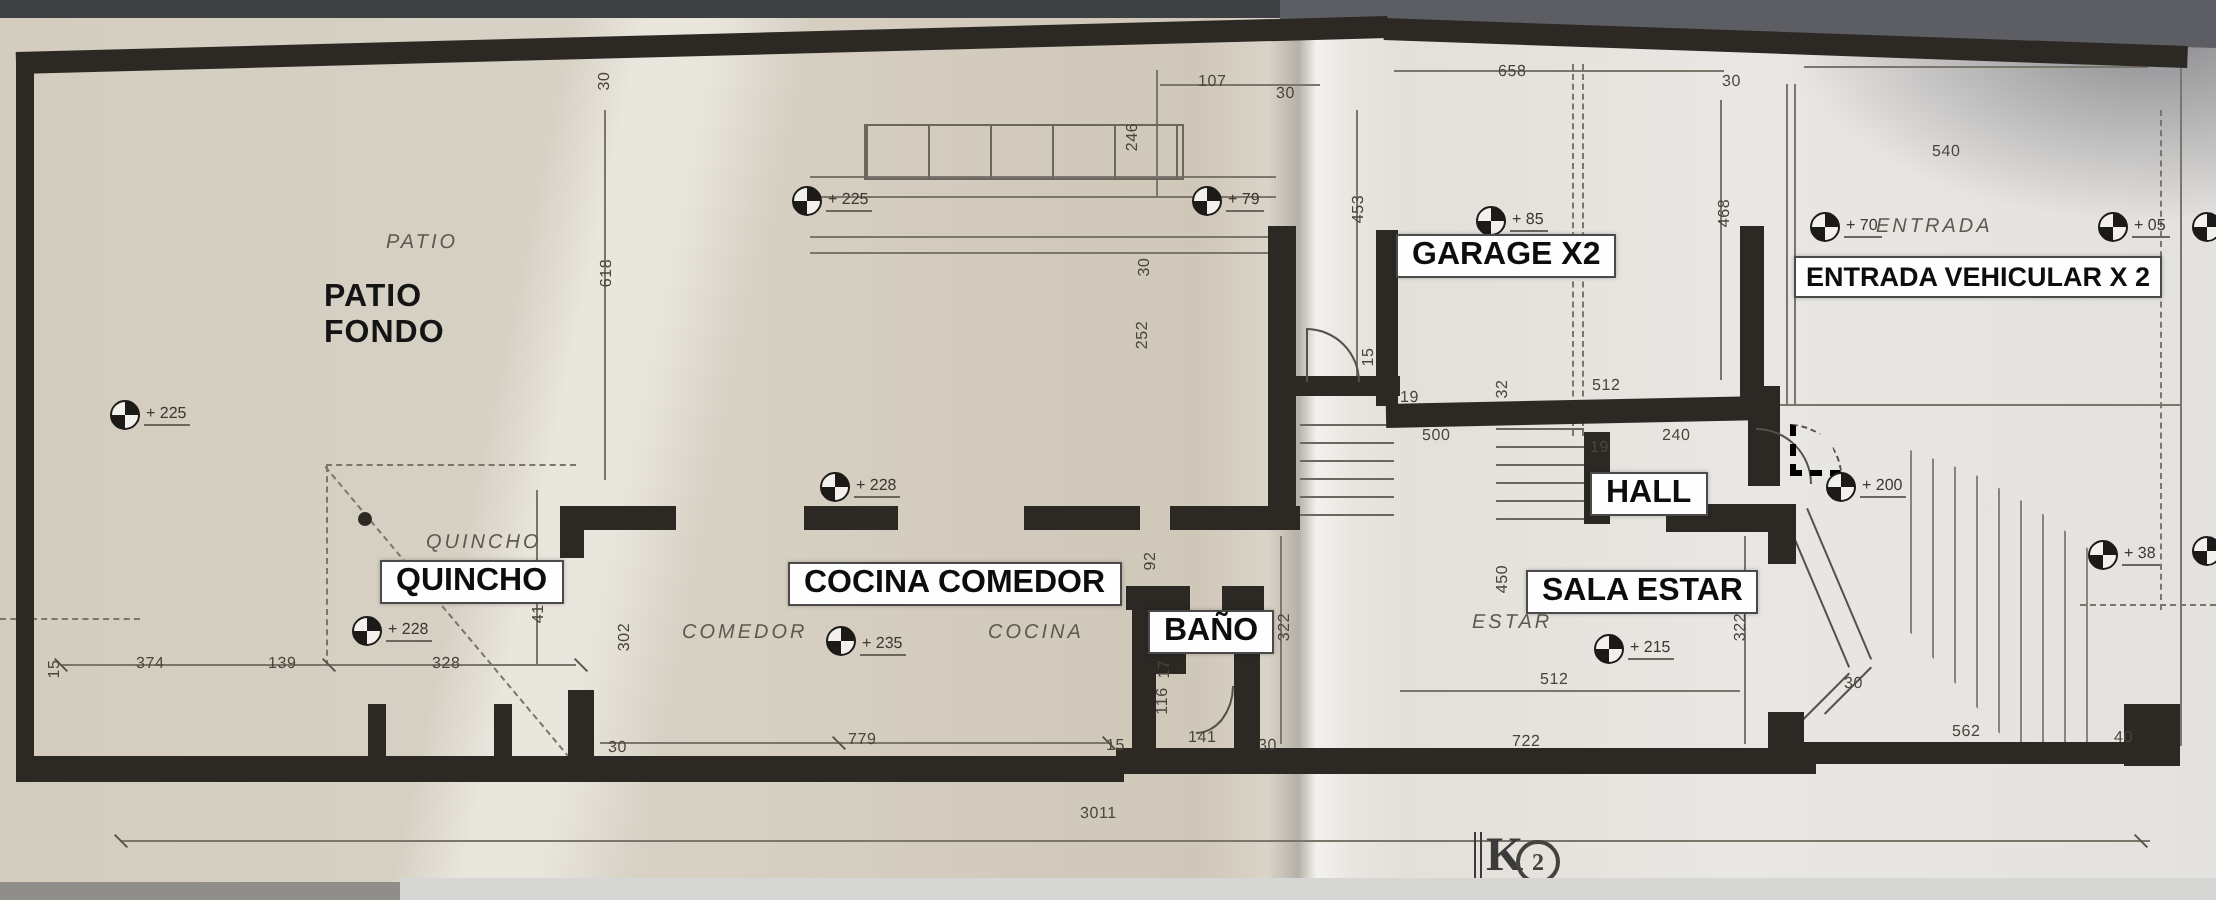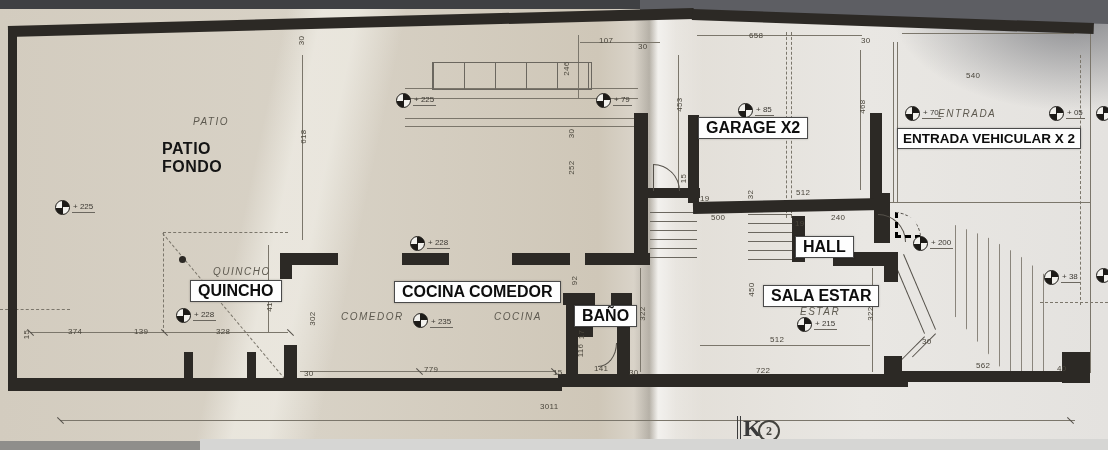--- a/index.html
+++ b/index.html
@@ -266,21 +266,21 @@
       <div class="dim rot" style="left: 577px; top: 330px;">17</div>
       <div class="dim rot" style="left: 570px; top: 276px;">92</div>
     </div>
 
   <div class="abs" style="left:0;top:0;">
 
   <div class="plan-text" style="left: 193px; top: 116px;">PATIO</div>
       <div class="plan-text" style="left: 213px; top: 266px;">QUINCHO</div>
       <div class="plan-text" style="left: 341px; top: 311px;">COMEDOR</div>
       <div class="plan-text" style="left: 494px; top: 311px;">COCINA</div>
-      <div class="plan-text" style="left: 800px; top: 306px; text-align: center;">ESTAR</div>
+      <div class="plan-text" style="left: 736px; top: 306px; text-align: center;">ESTAR</div>
       <div class="plan-text" style="left: 938px; top: 108px;">ENTRADA</div>
     </div>
 
   <div class="overlay-bold" style="left:162px;top:140px;">
     <div>PATIO</div>
     <div>FONDO</div>
   </div>
 
   <div class="abs" style="left:0;top:0;">
 

